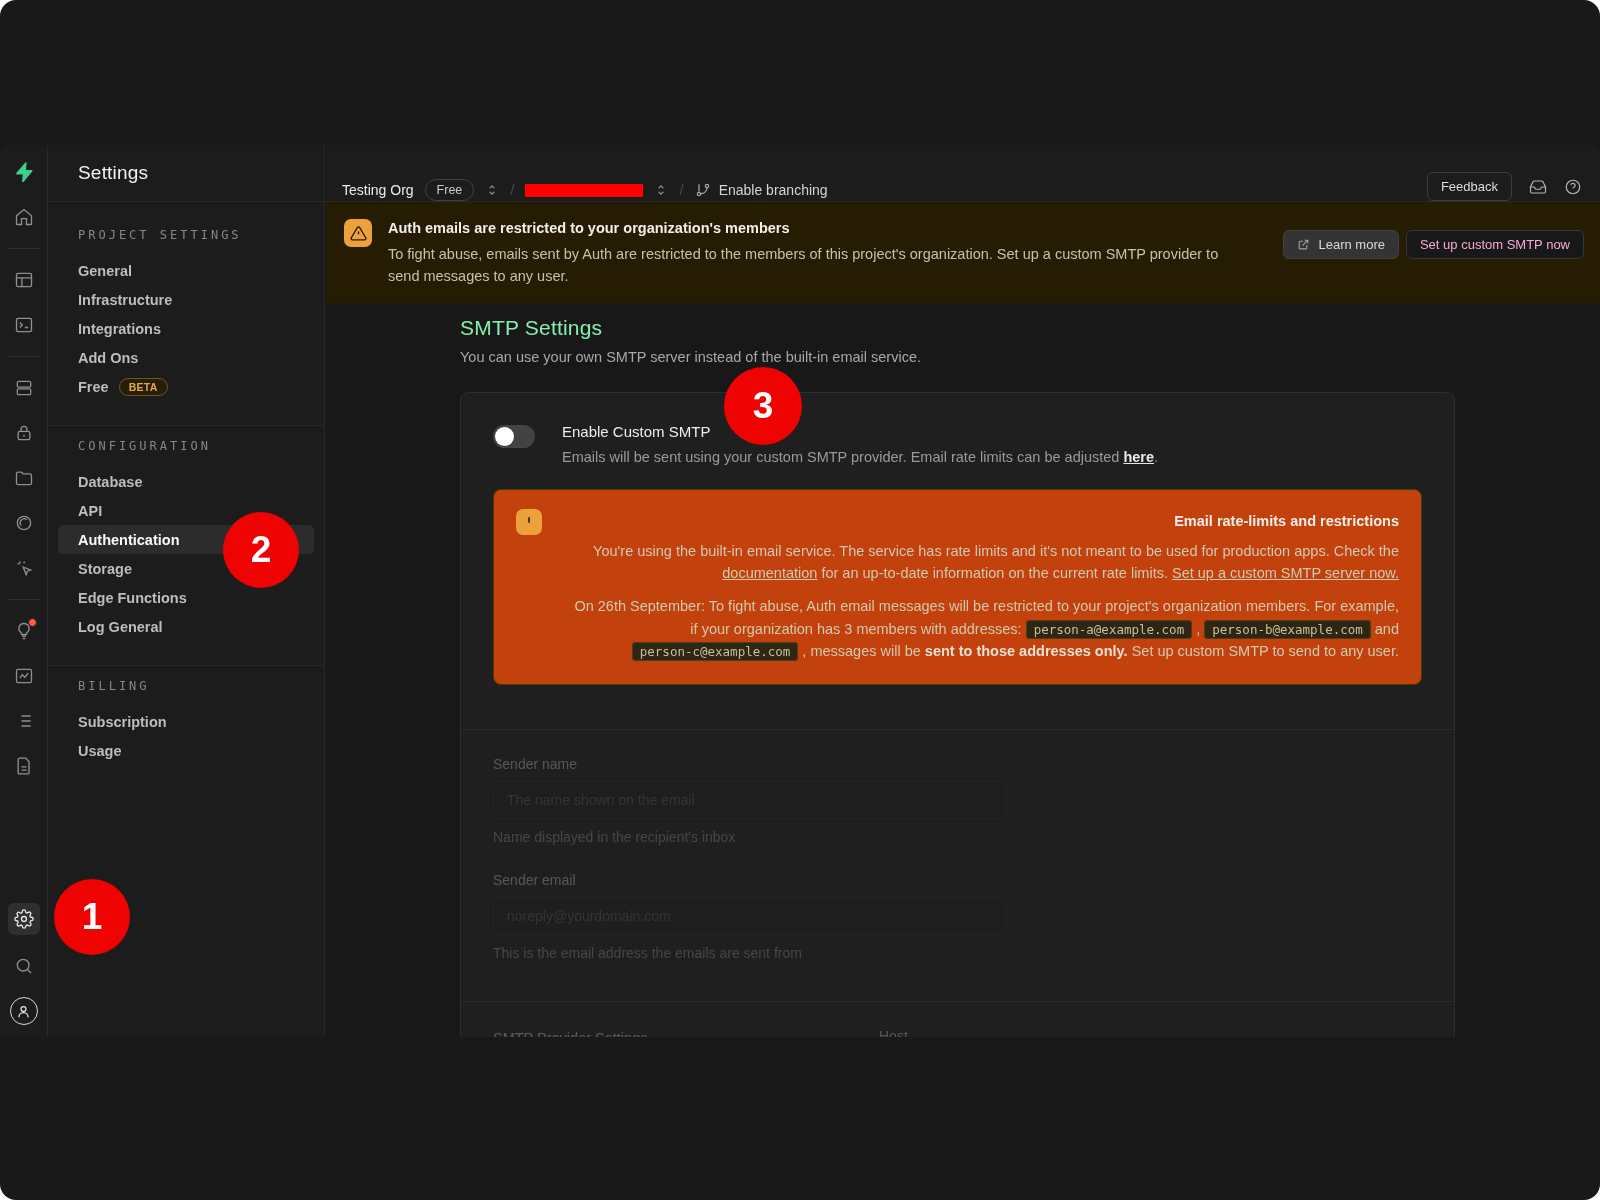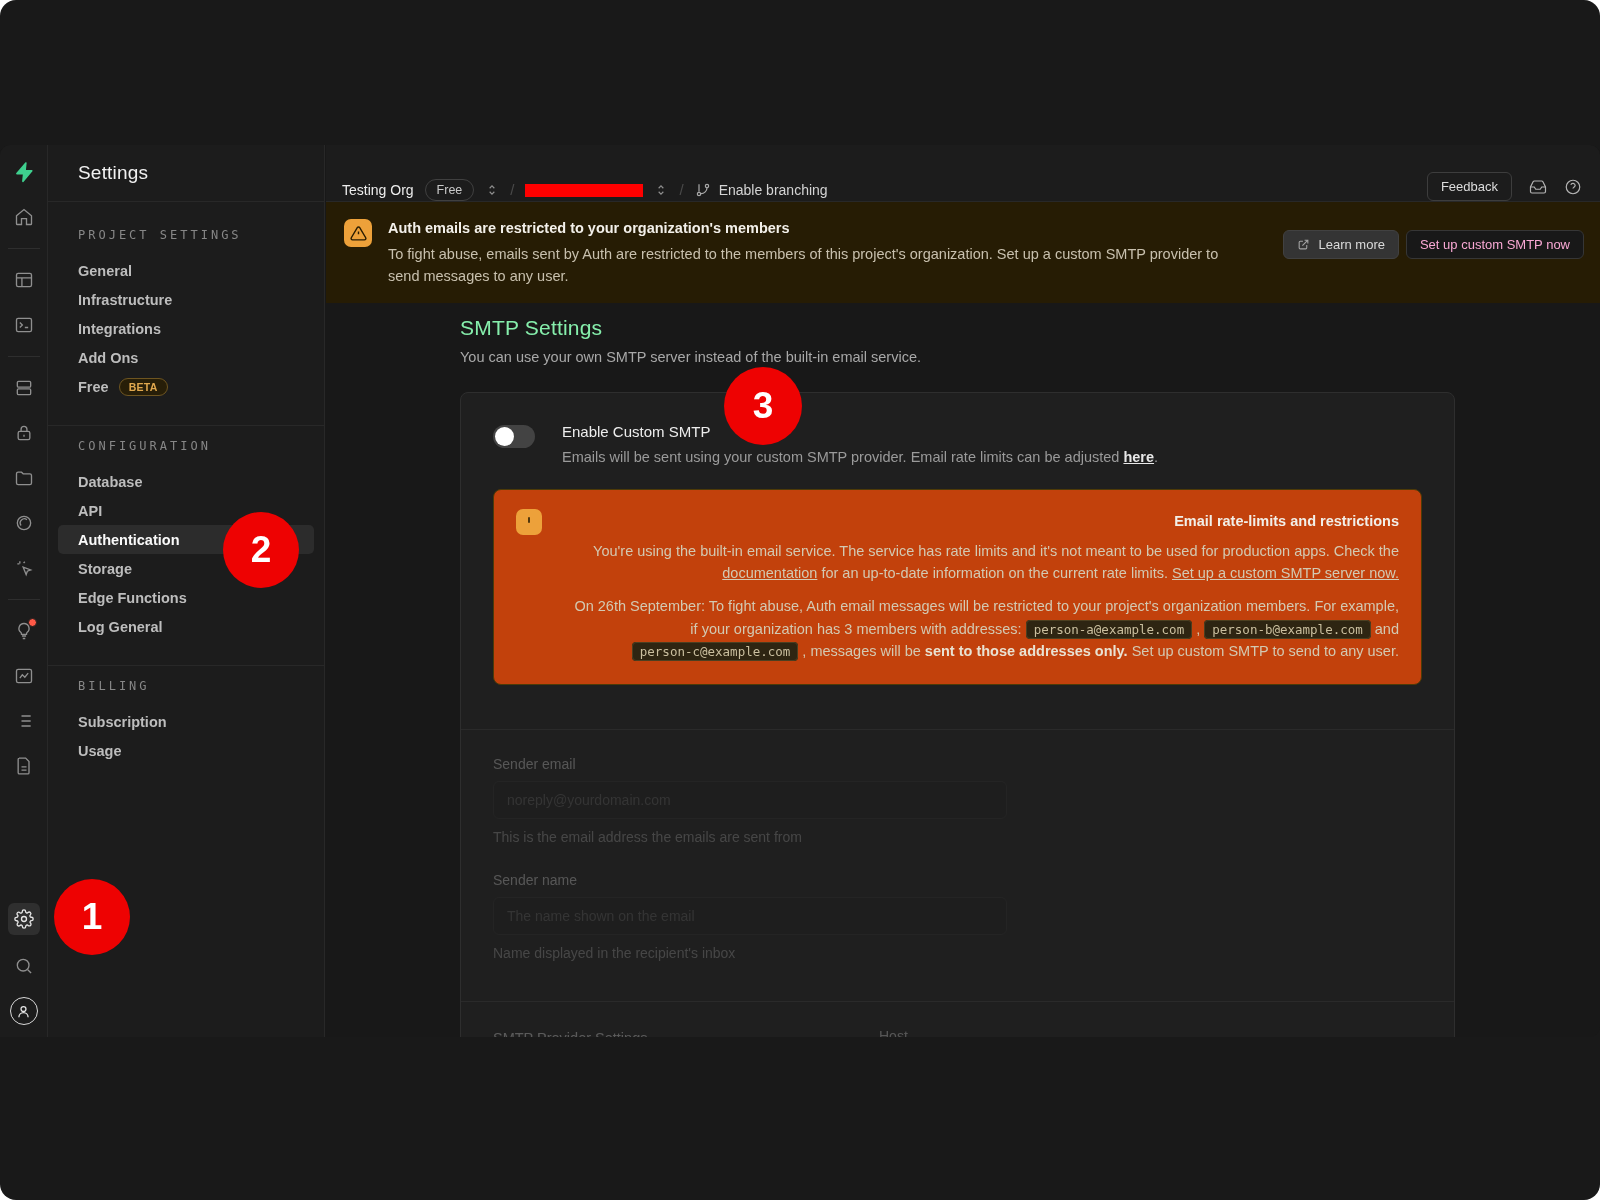--- a/index.html
+++ b/index.html
@@ -391,28 +391,28 @@
                 <div class="rate-p"><span>On 26th September: To fight abuse, Auth email messages will be restricted to your project's organization members. For example, if your organization has 3 members with addresses: </span><span class="chip">person-a@example.com</span><span> , </span><span class="chip">person-b@example.com</span><span> and </span><span class="chip">person-c@example.com</span><span> , messages will be </span><span class="b">sent to those addresses only.</span><span> Set up custom SMTP to send to any user.</span></div>
               </div>
             </div>
           </div>
 
           <div class="card-div"></div>
 
           <div class="formsec">
             <div>
               <div class="fgroup">
+                <div class="flabel">Sender name</div>
+                <input class="finput" type="text" placeholder="The name shown on the email" style="">
+                <div class="fhelp">Name displayed in the recipient's inbox</div>
+              </div>
+              <div class="fgroup">
                 <div class="flabel">Sender email</div>
                 <input class="finput" type="text" placeholder="noreply@yourdomain.com" style="">
                 <div class="fhelp">This is the email address the emails are sent from</div>
-              </div>
-              <div class="fgroup">
-                <div class="flabel">Sender name</div>
-                <input class="finput" type="text" placeholder="The name shown on the email" style="">
-                <div class="fhelp">Name displayed in the recipient's inbox</div>
               </div>
             </div>
           </div>
 
           <div class="card-div"></div>
 
           <div class="formsec sec3">
             <div class="sec-label">SMTP Provider Settings</div>
             <div>
               <div class="fgroup">

